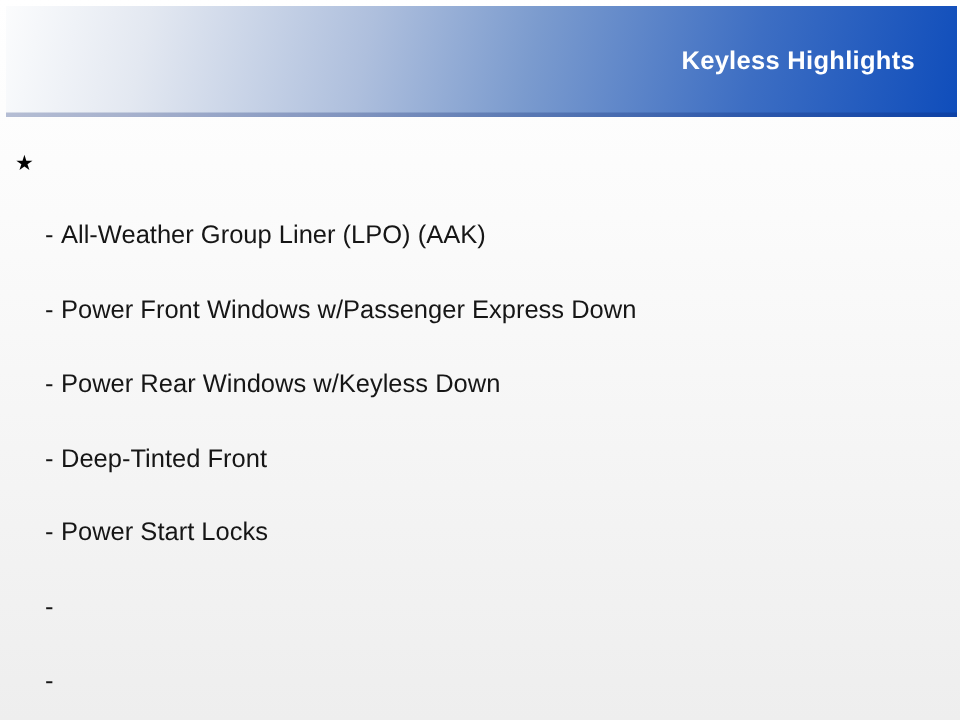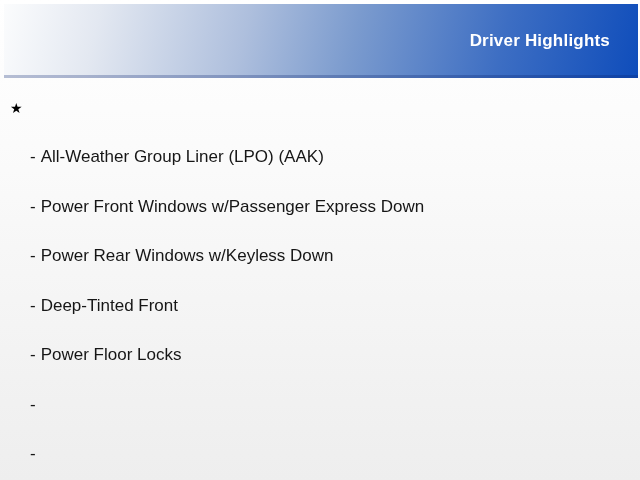--- a/index.html
+++ b/index.html
@@ -77,21 +77,21 @@
   .row.dash-row .prefix {
     margin-right: 5px;
   }
 </style>
 </head>
 <body>
 
 <div class="page">
 
   <div class="header">
-    <div class="header-title">Driver Highlights</div>
+    <div class="header-title">Keyless Highlights</div>
   </div>
 
   <div class="list">
 
     <div class="row star-row">
       <span class="prefix">★</span>
     </div>
 
     <div class="row dash-row">
       <span class="prefix">-</span>
@@ -108,21 +108,21 @@
       <span>Power Rear Windows w/Keyless Down</span>
     </div>
 
     <div class="row dash-row">
       <span class="prefix">-</span>
       <span>Deep-Tinted Front</span>
     </div>
 
     <div class="row dash-row">
       <span class="prefix">-</span>
-      <span>Power Floor Locks</span>
+      <span>Power Start Locks</span>
     </div>
 
     <div class="row dash-row">
       <span class="prefix">-</span>
     </div>
 
     <div class="row dash-row">
       <span class="prefix">-</span>
     </div>
 

